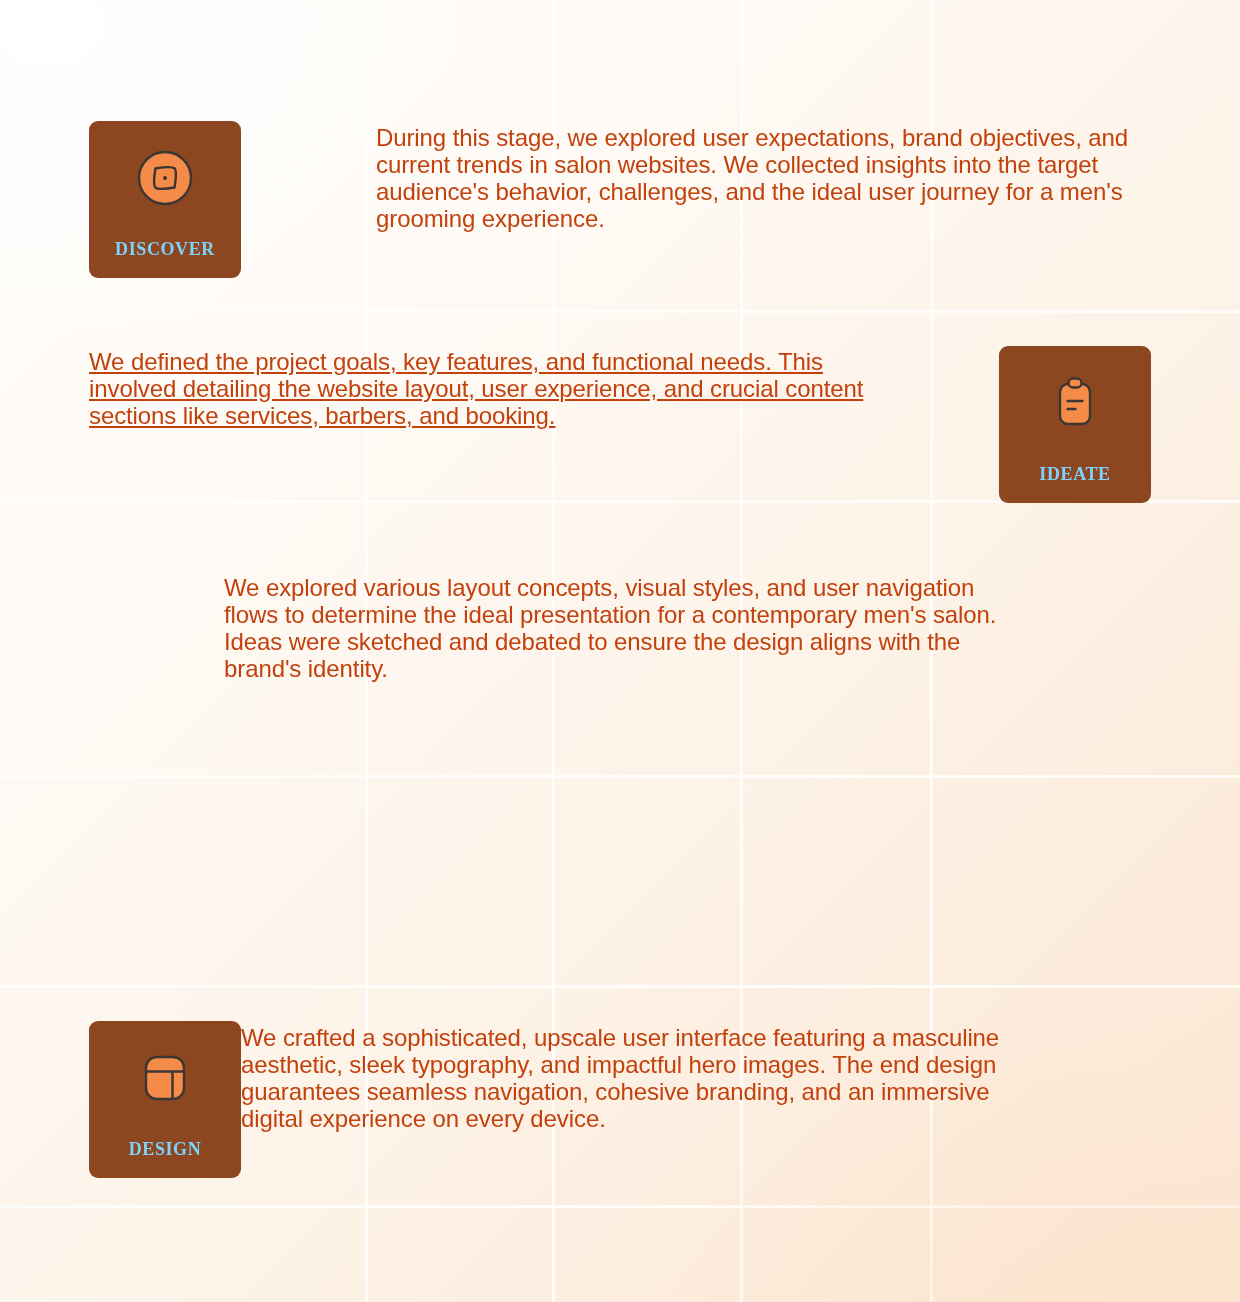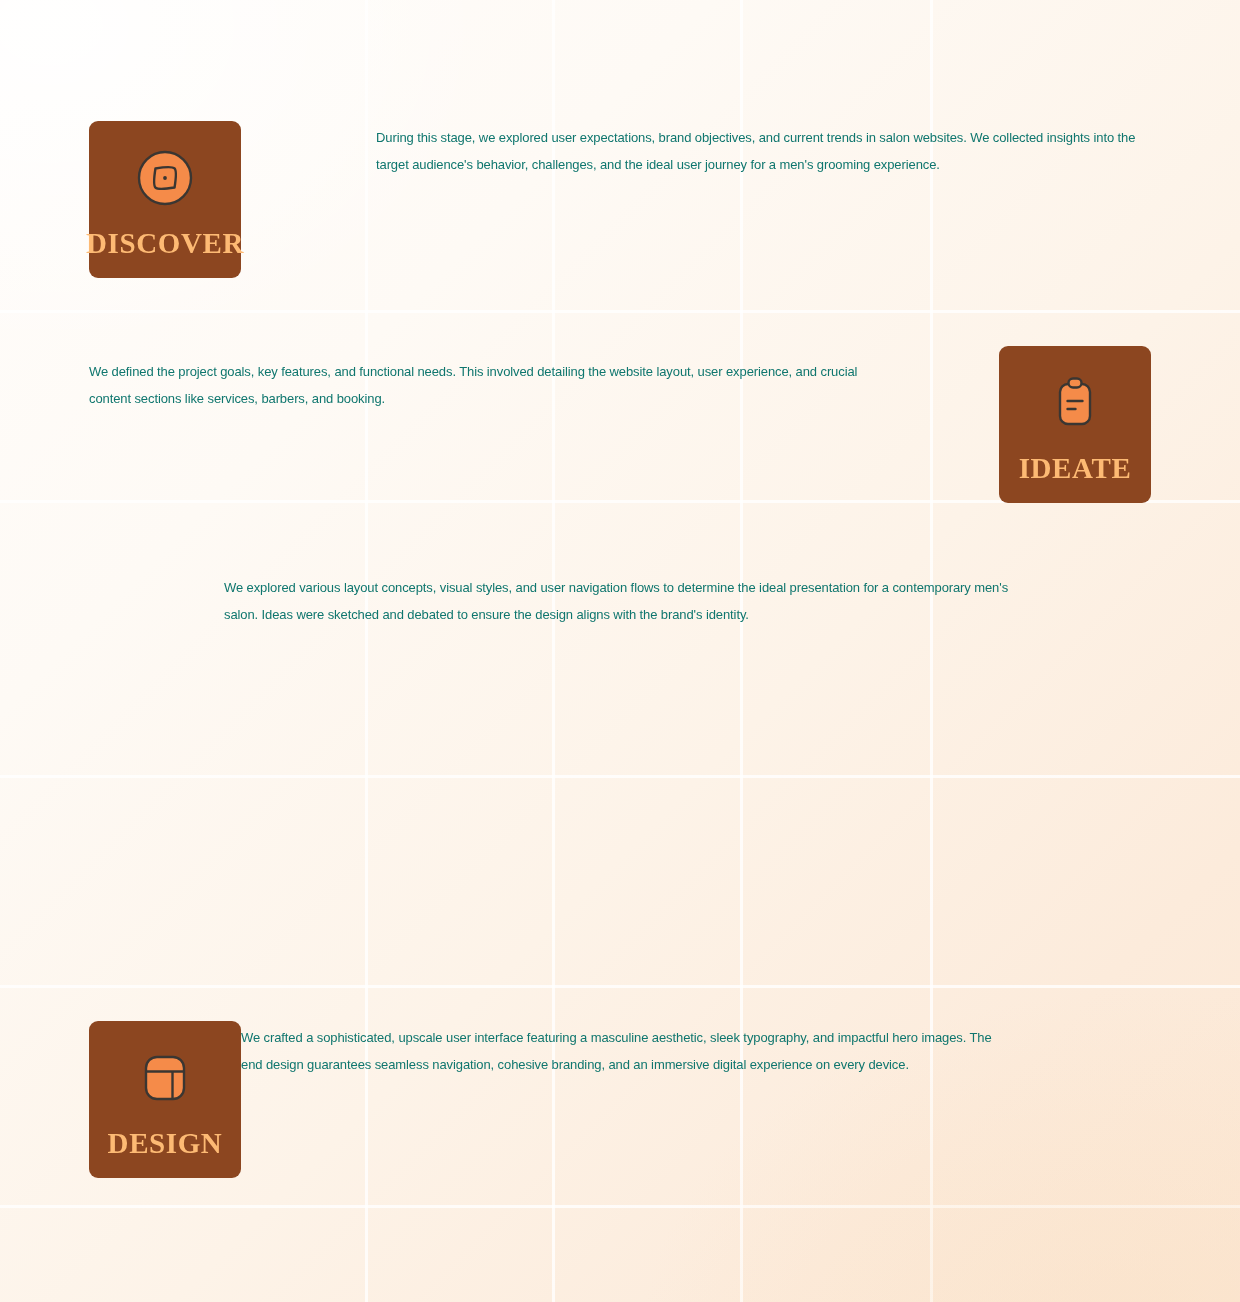--- a/index.html
+++ b/index.html
@@ -93,43 +93,43 @@
     display: flex;
     align-items: center;
     justify-content: center;
     margin-top: 2px;
   }
   .stage-icon svg { display: block; }
 
   .stage-label {
     font-family: "Liberation Serif", "DejaVu Serif", serif;
     font-weight: 700;
-    font-size: 29px;
+    font-size: 18px;
     letter-spacing: 0.6px;
-    color: #fdba74;
+    color: #7dd3fc;
     line-height: 1;
     text-align: left;
     padding-bottom: 4px;
   }
 
   
   .stage-text {
-    font-size: 13px;
+    font-size: 24px;
     line-height: 27px;
-    color: #0f766e;
+    color: #c2410c;
     letter-spacing: -0.1px;
     max-width: 790px;
   }
 
   
   #row-discover { left: 89px;  top: 121px; }
   #row-discover .stage-text { margin-left: 135px; margin-top: 3px; width: 785px; }
 
   #row-define   { left: 89px;  top: 346px; width: 1062px; justify-content: space-between; }
-  #row-define .stage-text { width: 775px; margin-top: 12px; }
+  #row-define .stage-text { width: 775px; margin-top: 2px; text-decoration: underline; }
 
   #row-ideate   { left: 89px;  top: 571px; }
   #row-ideate .stage-text { margin-left: 135px; margin-top: 3px; width: 785px; }
 
   #row-decide   { left: 89px;  top: 796px; width: 1062px; justify-content: space-between; }
   #row-decide .stage-text { width: 760px; margin-top: 3px; }
 
   #row-design   { left: 89px;  top: 1021px; }
   #row-design .stage-text { margin-top: 3px; width: 760px; }
 </style>

